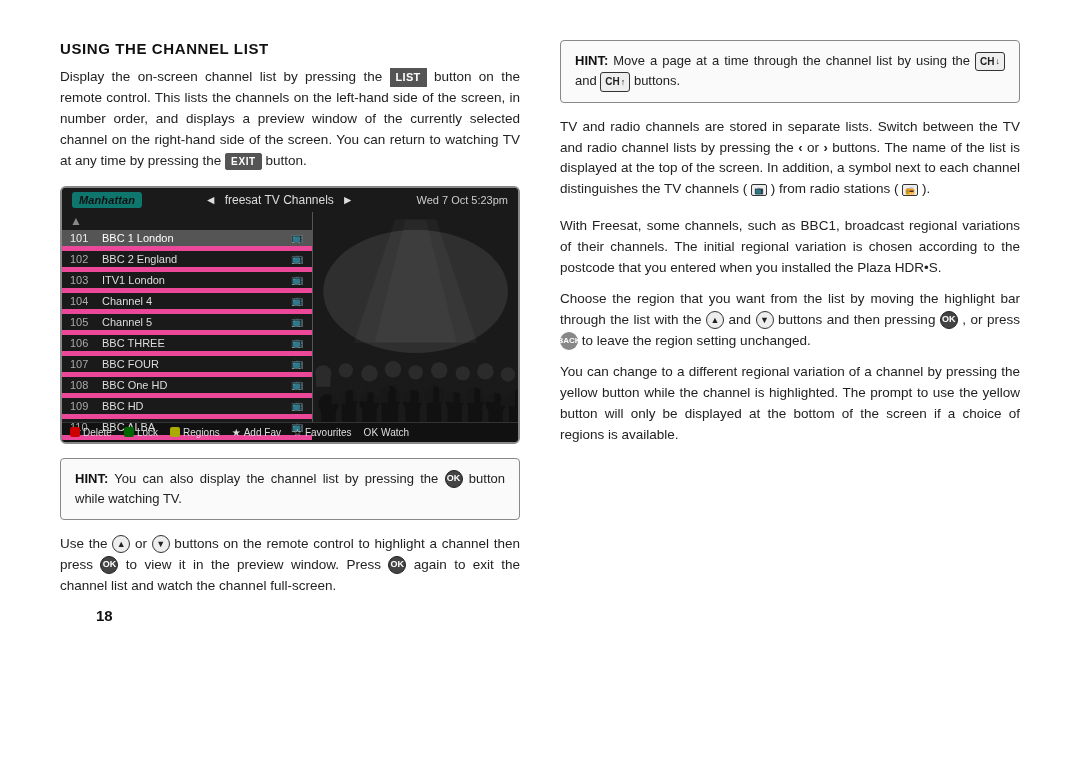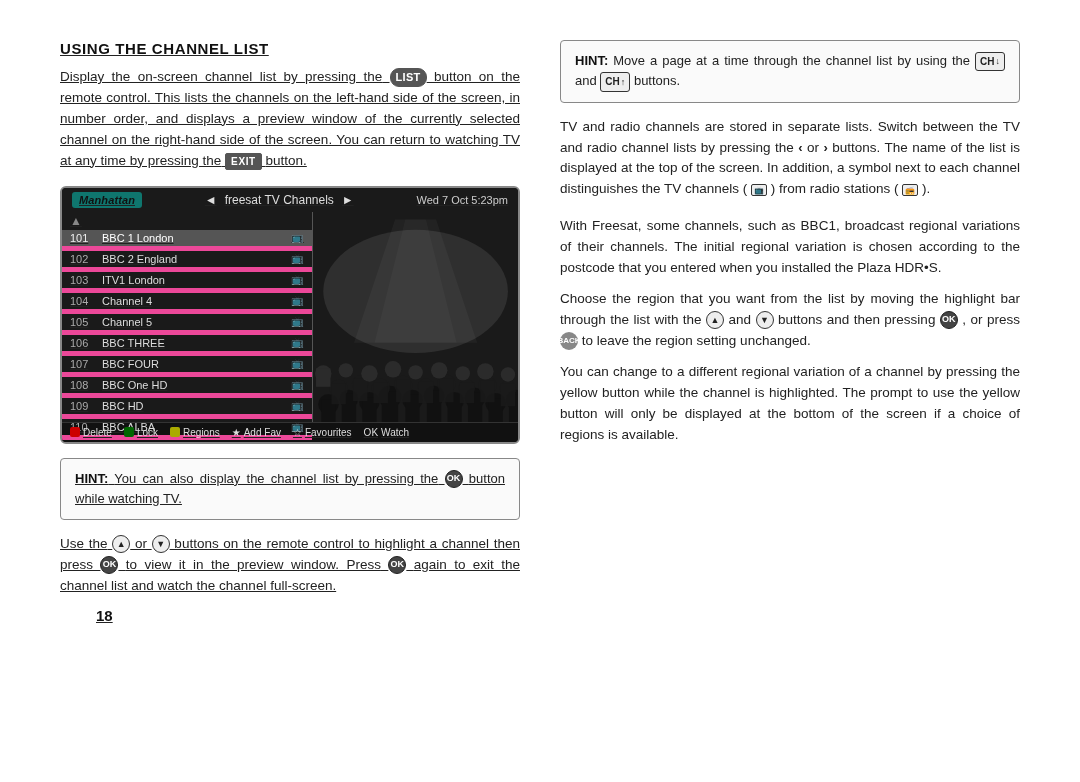--- a/index.html
+++ b/index.html
@@ -16,21 +16,20 @@
       width: 100%;
       height: 100%;
       padding: 40px 60px 30px 60px;
       display: flex;
       gap: 40px;
     }
     
     .left-col {
       width: 460px;
       flex-shrink: 0;
-      text-decoration: underline;
     }
     
     .right-col {
       flex: 1;
     }
 
     h2 {
       font-size: 15px;
       font-weight: 900;
       letter-spacing: 0.04em;
@@ -44,21 +43,21 @@
       line-height: 1.55;
       color: #222;
       margin-bottom: 10px;
       text-align: justify;
     }
 
     
     .badge {
       display: inline-block;
       border: 1.5px solid #555;
-      border-radius: 9px;
+      border-radius: 0;
       padding: 1px 5px;
       font-size: 11px;
       font-weight: 700;
       background: #555;
       color: #fff;
       letter-spacing: 0.03em;
       vertical-align: middle;
       line-height: 1.3;
     }
     .badge-exit {

